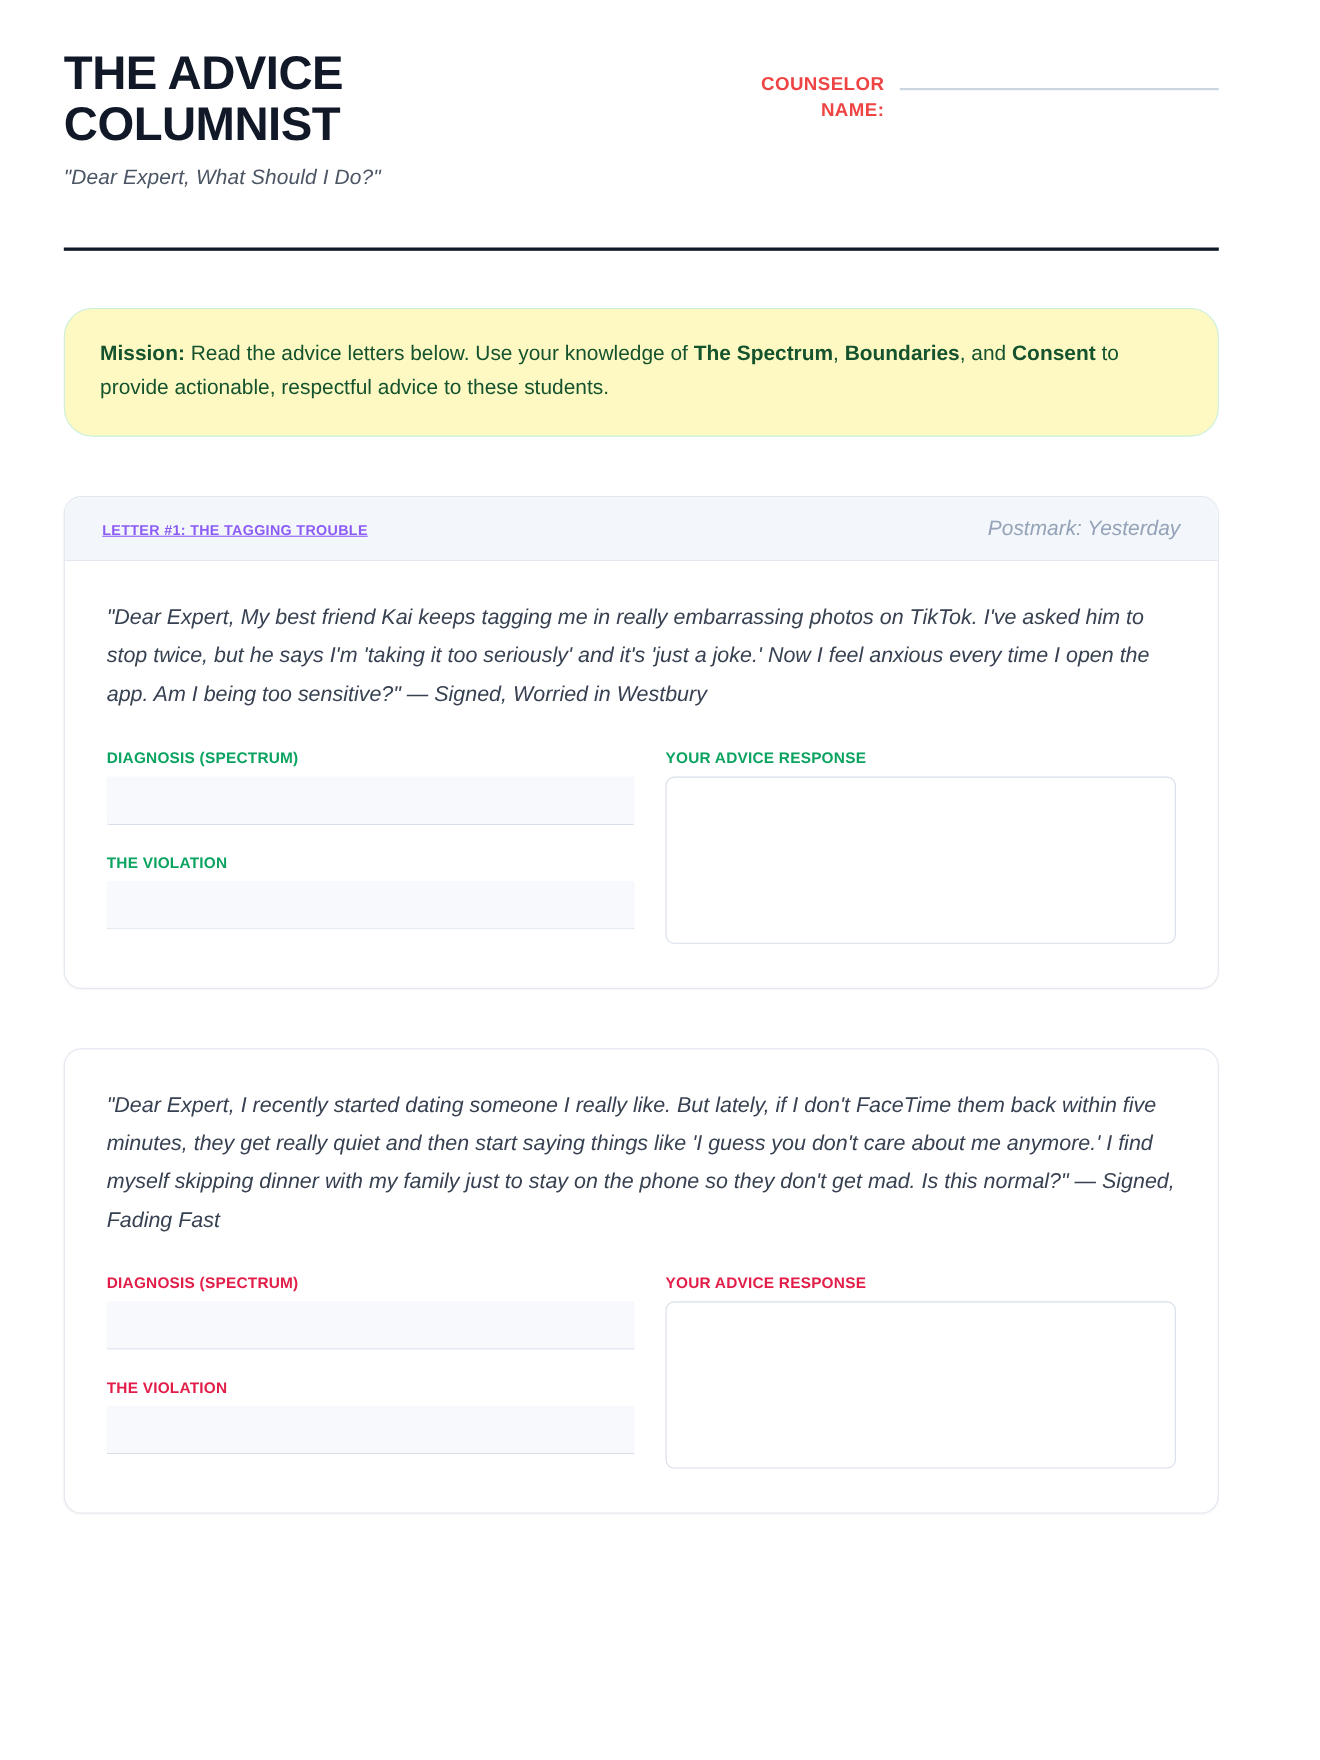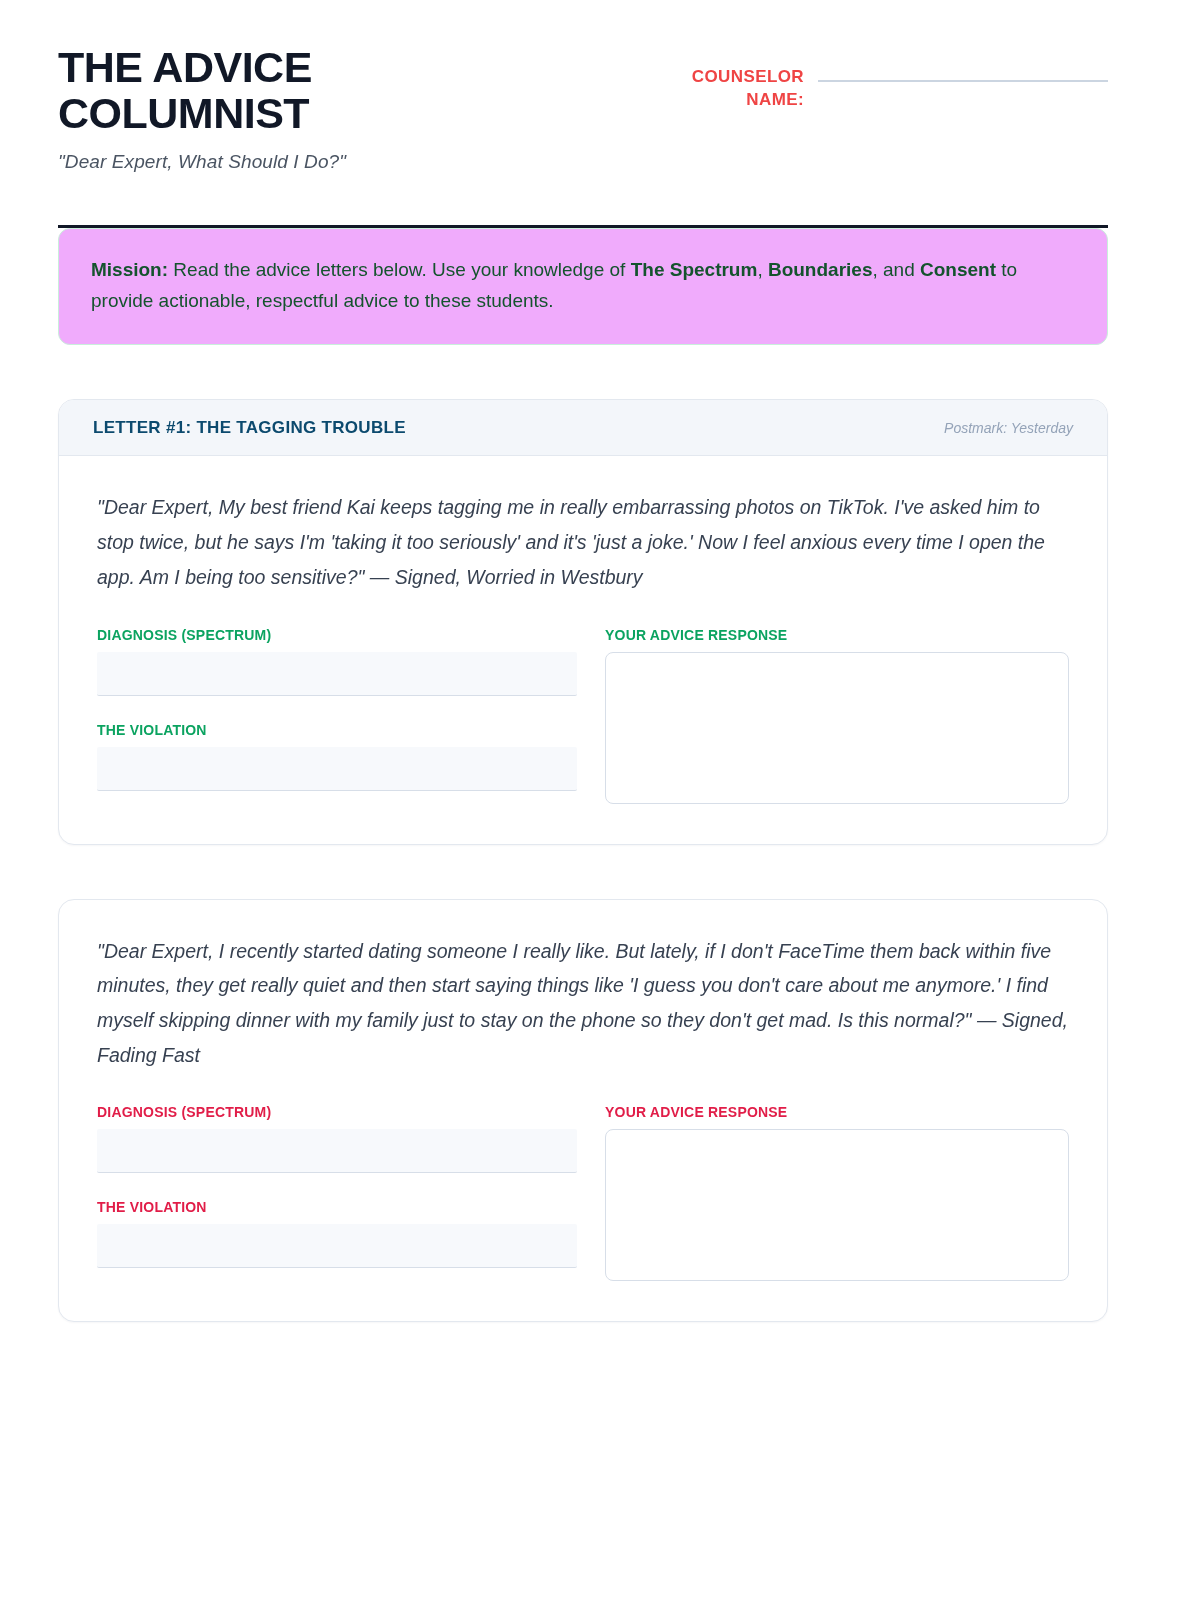--- a/index.html
+++ b/index.html
@@ -62,23 +62,24 @@
     border-bottom: 2px solid #cbd5e1;
     height: 26px;
   }
   .header-rule {
     border-bottom: 3px solid #111827;
     margin-top: 52px;
   }
 
   
   .mission {
-    background: #f0abfc;
+    margin-top: 52px;
+    background: #fef9c3;
     border: 1px solid #c9efdb;
-    border-radius: 12px;
+    border-radius: 26px;
     padding: 26px 32px 28px 32px;
     font-size: 19px;
     line-height: 1.62;
     color: #14532d;
   }
   .mission b { font-weight: 700; }
 
   
   .letter {
     margin-top: 54px;
@@ -90,27 +91,28 @@
   }
   .letter-head {
     background: #f3f6fa;
     border-bottom: 1px solid #e3e8ef;
     padding: 18px 34px 17px 34px;
     display: flex;
     align-items: center;
     justify-content: space-between;
   }
   .letter-title {
-    font-size: 17px;
+    font-size: 13px;
     font-weight: 700;
     letter-spacing: 0.3px;
-    color: #0c4a6e;
+    color: #8b5cf6;
+    text-decoration: underline;
   }
   .letter-postmark {
-    font-size: 14px;
+    font-size: 19px;
     font-style: italic;
     color: #94a3b8;
   }
   .letter-body {
     padding: 34px 38px 40px 38px;
   }
   .letter-text {
     font-style: italic;
     font-size: 19.5px;
     line-height: 1.78;

